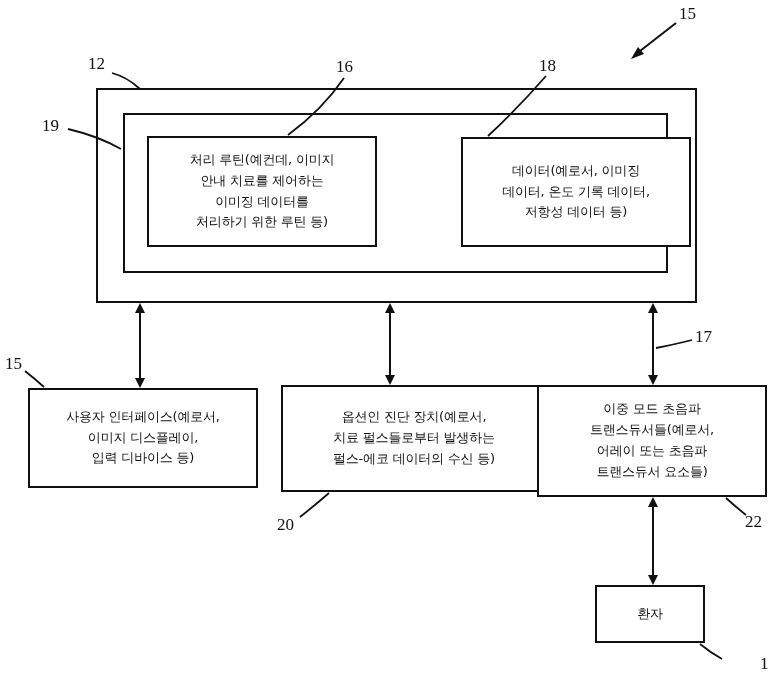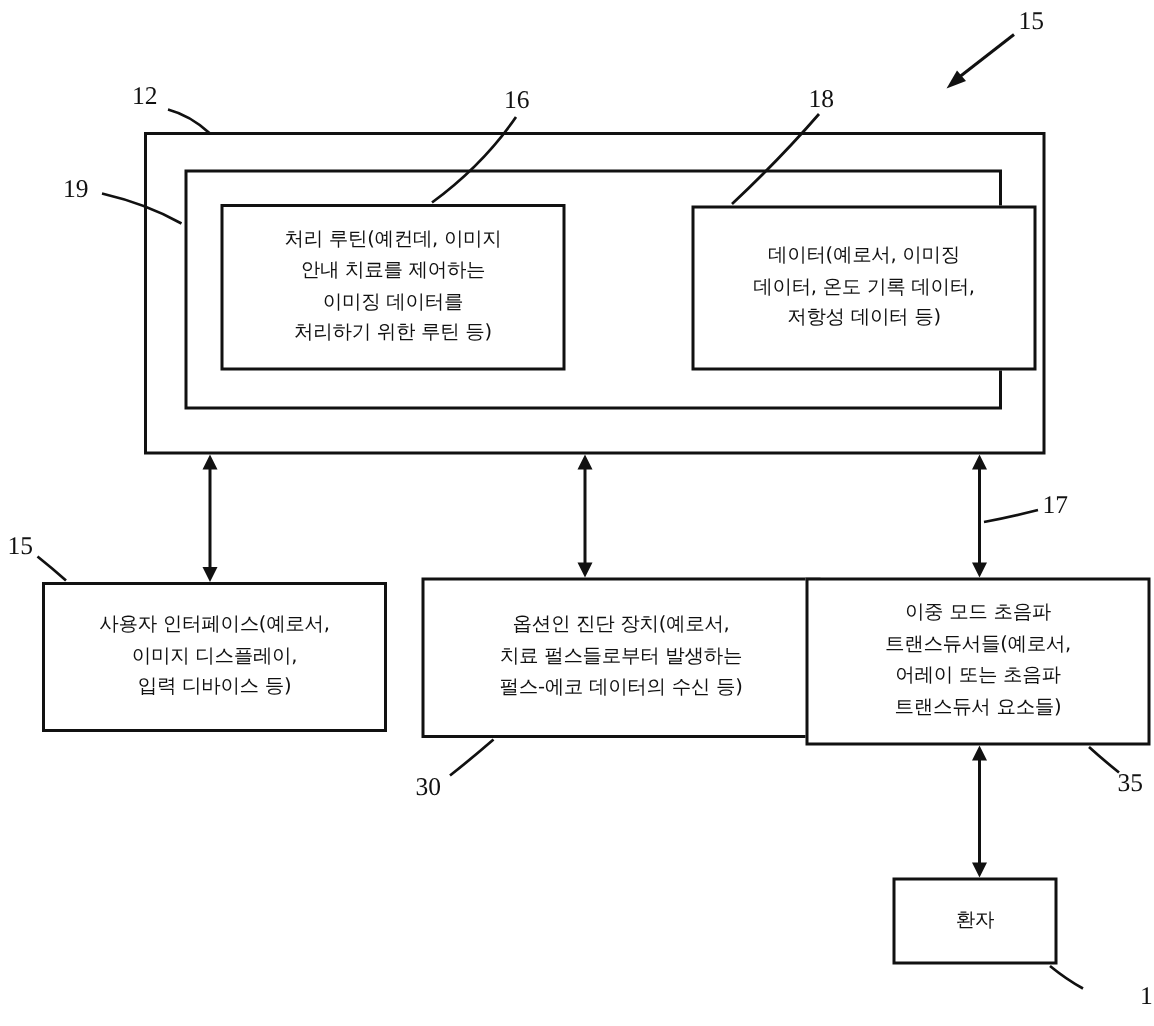--- a/index.html
+++ b/index.html
@@ -136,17 +136,17 @@
     <path d="M 722 659 Q 711 653 700 644" stroke="#111111" stroke-width="1.8" fill="none"></path>
   </svg>
 
   <div class="ref" style="left:679px; top:4px;">15</div>
   <div class="ref" style="left:88px;  top:54px;">12</div>
   <div class="ref" style="left:42px;  top:116px;">19</div>
   <div class="ref" style="left:336px; top:57px;">16</div>
   <div class="ref" style="left:539px; top:56px;">18</div>
   <div class="ref" style="left:695px; top:327px;">17</div>
   <div class="ref" style="left:5px;   top:354px;">15</div>
-  <div class="ref" style="left:277px; top:515px;">30</div>
-  <div class="ref" style="left:745px; top:512px;">35</div>
+  <div class="ref" style="left:277px; top:515px;">20</div>
+  <div class="ref" style="left:745px; top:512px;">22</div>
   <div class="ref" style="left:721px; top:654px;margin-left:39px;">13</div>
 
 </div>
 
 </body></html>

